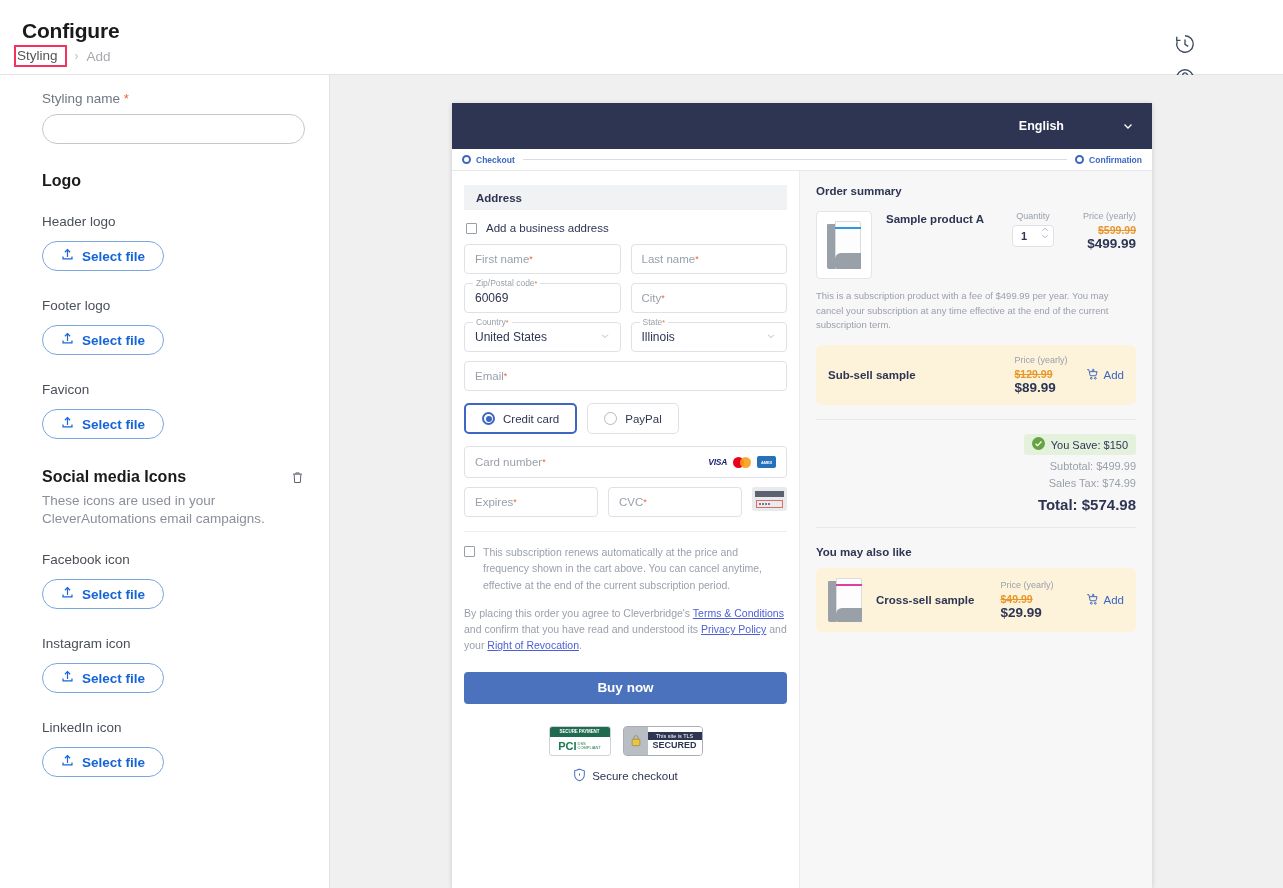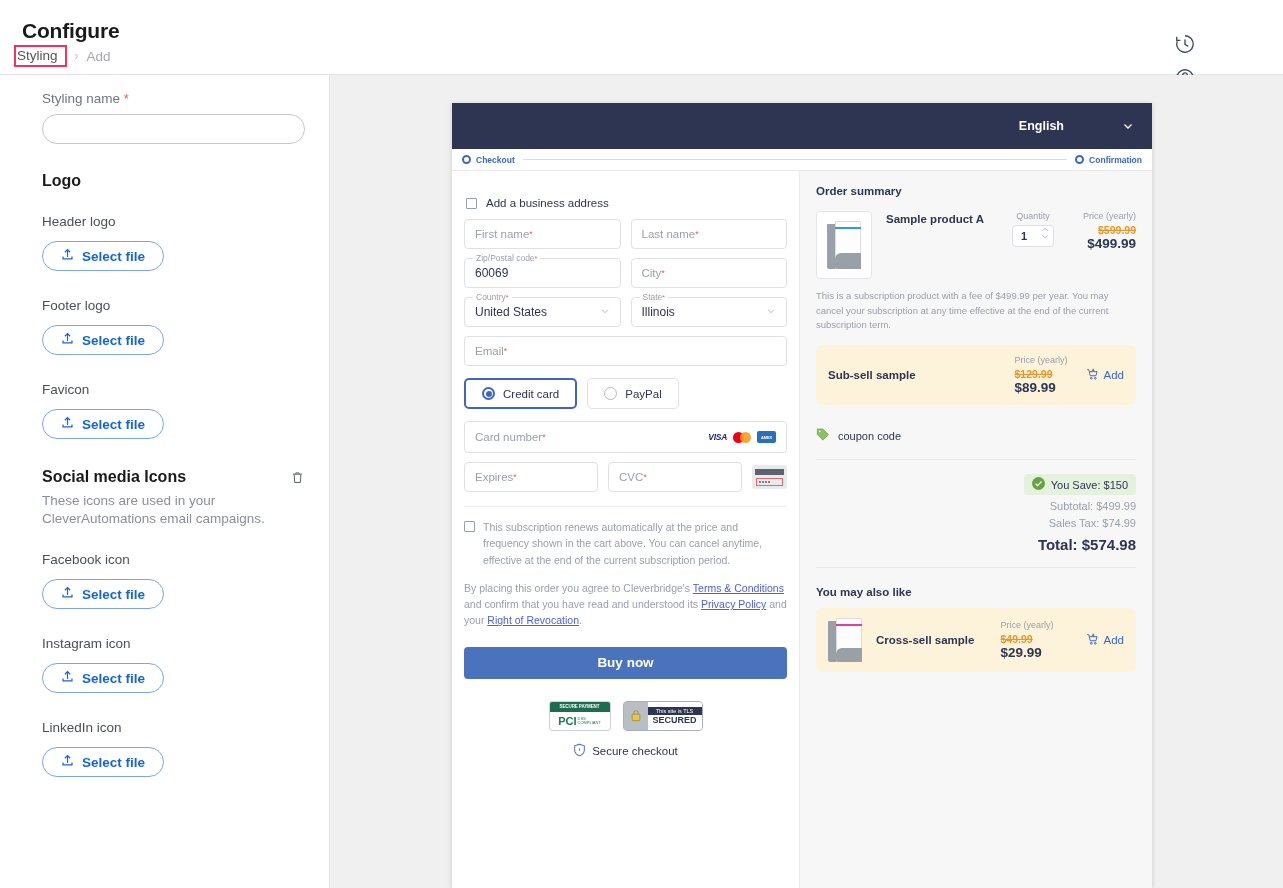--- a/index.html
+++ b/index.html
@@ -374,20 +374,21 @@
         <span class="step-line"></span>
         <span class="step">
           <span class="step-ring"></span>
           <span class="step-txt">Confirmation</span>
         </span>
       </div>
 
       <div class="co-body">
 
         <div class="co-left">
+          <div class="band">Address</div>
 
           <div class="chk-row">
             <span class="chkbox"></span>
             <span class="chk-lbl">Add a business address</span>
           </div>
 
           <div class="frow">
             <div class="fi">
               <span class="fi-ph">First name</span>
                 <span class="req" style="font-size:9px;">*</span>
@@ -461,21 +462,21 @@
                     <i class="a"></i>
                     <i class="b"></i>
                   </span>
                 <span class="amex">
                     <span>AMEX</span>
                   </span>
               </span>
             </div>
           </div>
 
-          <div class="frow" style="align-items:center;">
+          <div class="frow" style="align-items:flex-start;">
             <div class="fi">
               <span class="fi-ph">Expires</span>
                 <span class="req" style="font-size:9px;">*</span>
             </div>
             <div class="fi">
               <span class="fi-ph">CVC</span>
                 <span class="req" style="font-size:9px;">*</span>
             </div>
             <div class="cvc-hint">
               <span class="bar"></span>
@@ -588,29 +589,20 @@
                   <path d="M1.5 2h2l1.7 7.5h7l1.4-5H4.6"></path>
                   <circle cx="6.5" cy="12.6" r="1.1"></circle>
                     <circle cx="11.5" cy="12.6" r="1.1"></circle>
                   <path d="M8.8 1v3.2M7.2 2.6h3.2"></path>
                 </svg>
               </span>
               <span>Add</span>
             </span>
           </div>
 
-          <div class="coupon-row">
-            <span>
-              <svg width="14" height="14" viewBox="0 0 16 16" fill="#8cc063" stroke="#6ba844" stroke-width="0.8">
-                <path d="M1.5 8.6V2.2h6.4l6.4 6.4-6.4 6.4z"></path>
-                <circle cx="4.3" cy="5" r="0.9" fill="#fff" stroke="none"></circle>
-              </svg>
-            </span>
-            <span class="coupon-txt">coupon code</span>
-          </div>
 
           <div class="hr"></div>
 
           <div class="totals">
             <span class="save-badge">
               <span>
                 <svg width="13" height="13" viewBox="0 0 14 14" fill="#67a343">
                   <circle cx="7" cy="7" r="7"></circle>
                   <path d="M3.8 7.2 6 9.3l4.2-4.4" fill="none" stroke="#fff" stroke-width="1.4"></path>
                 </svg>

